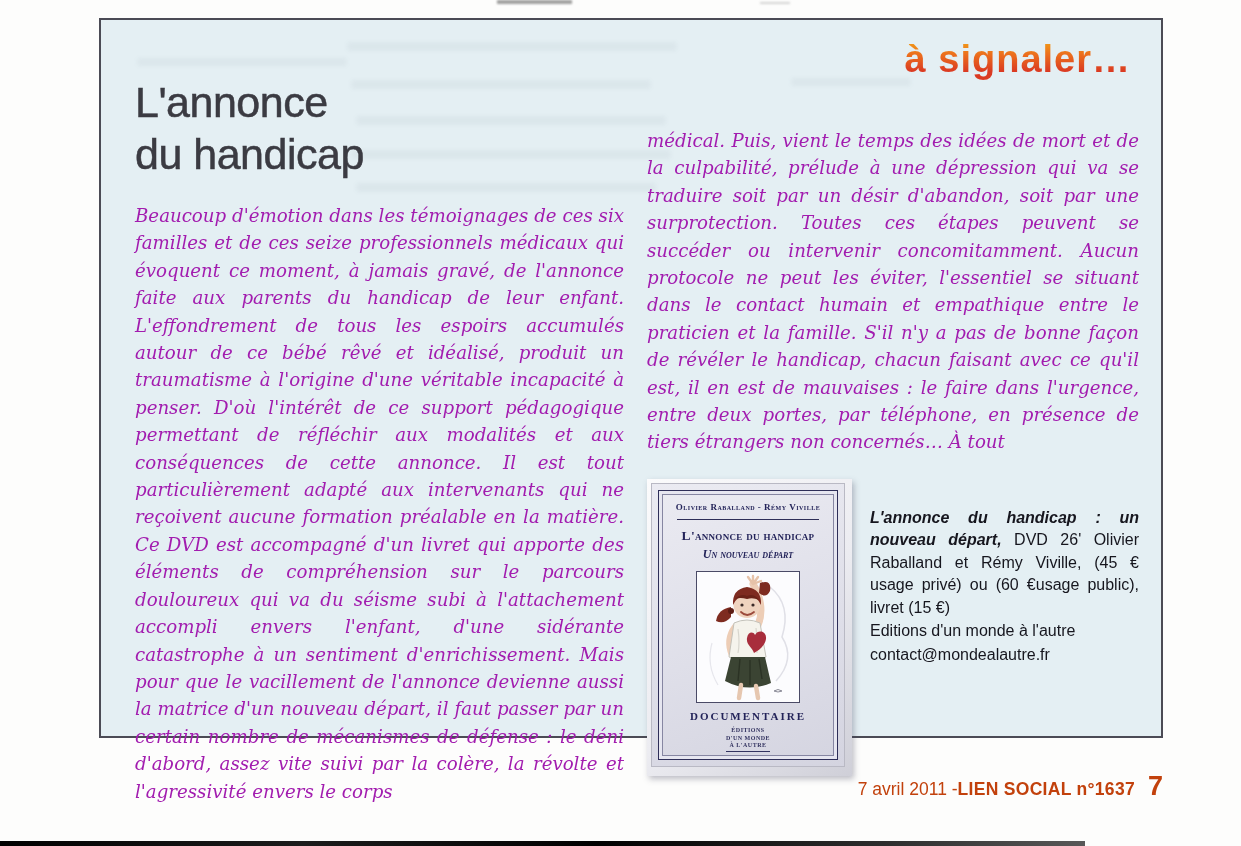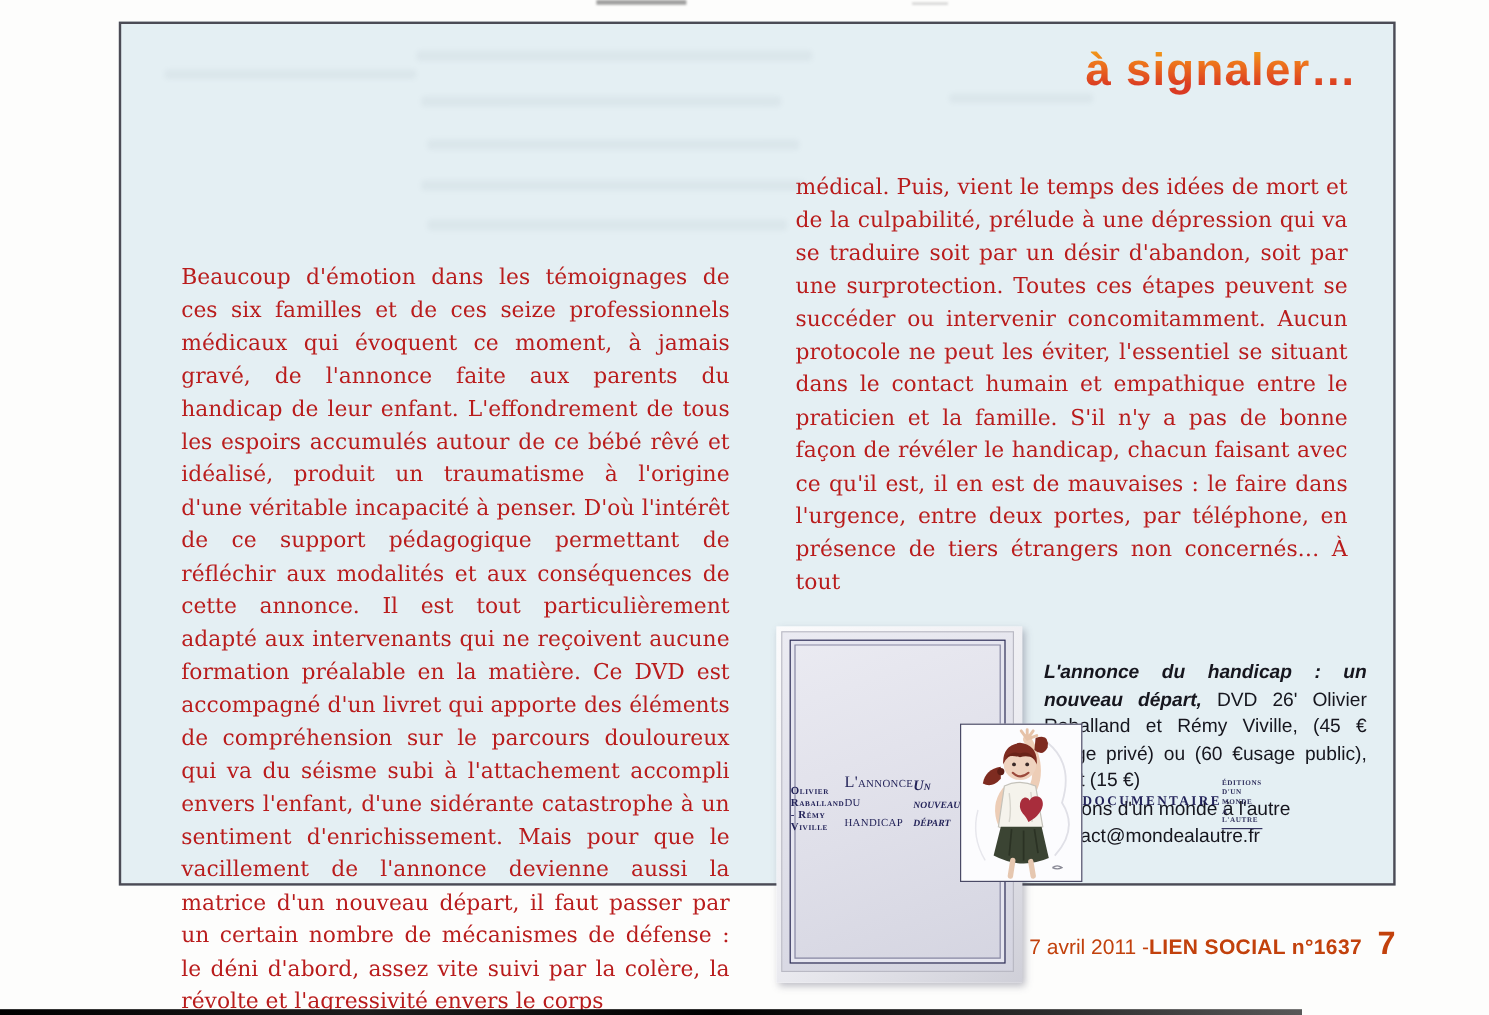--- a/index.html
+++ b/index.html
@@ -39,23 +39,23 @@
   .title{
     position:absolute;left:34px;top:56px;margin:0;
     font-size:43px;line-height:52px;font-weight:400;
     letter-spacing:-.5px;color:#3b3b42;
     -webkit-text-stroke:.5px #3b3b42;
   }
   .title span{display:block;}
 
   
   .body-p{
-    margin:16px;text-align:justify;
+    margin:0;text-align:justify;
     font-family:"DejaVu Serif",serif;
-    font-size:18.2px;line-height:27.4px;color:#b91c1c;
+    font-size:18.2px;line-height:27.4px;color:#a21caf;font-style:italic;
   }
   .col-left{position:absolute;left:34px;top:182px;width:489px;}
   .col-right{position:absolute;left:546px;top:107px;width:492px;}
 
   .media-row{display:flex;margin-top:23px;}
   .beside{flex:1;min-width:0;margin-left:18px;}
 
   
   .dvd-wrap{
     flex:none;width:194px;height:284px;
@@ -65,27 +65,27 @@
   }
   .dvd{
     position:relative;width:100%;height:100%;
     background:linear-gradient(160deg,#ebebf2 0%,#dfdfe9 55%,#d4d4e0 100%);
     border:1px solid #b9b9c4;box-sizing:border-box;
   }
   .dvd-inner{
     position:absolute;inset:6px;
     border:1px solid #2e2e58;
     box-shadow:inset 0 0 0 3px rgba(235,235,244,.95), inset 0 0 0 4px #8686a2;
-    display:flex;flex-direction:row;align-items:center;
+    display:flex;flex-direction:column;align-items:center;
     color:#232359;
     font-family:"Liberation Serif",serif;
   }
   .dvd-authors{margin-top:11px;font-size:9px;font-weight:700;letter-spacing:.5px;font-variant:small-caps;}
   .dvd-rule{width:80%;height:1px;background:#2e2e58;margin:7px 0 8px;}
-  .dvd-title{font-size:13.5px;font-weight:400;letter-spacing:.3px;font-variant:small-caps;}
+  .dvd-title{font-size:13.5px;font-weight:700;letter-spacing:.3px;font-variant:small-caps;}
   .dvd-subtitle{font-size:12px;font-weight:700;font-style:italic;margin-top:3px;font-variant:small-caps;}
   .dvd-illus{
     width:102px;height:130px;margin:9px auto 7px;
     border:1px solid #4a4a66;background:#fcfcfe;
     display:flex;align-items:center;justify-content:center;
   }
   .dvd-genre{font-size:11px;font-weight:700;letter-spacing:2px;text-transform:uppercase;}
   .dvd-logo{
     margin-top:5px;display:flex;flex-direction:column;align-items:center;
     font-size:6px;line-height:1.3;font-weight:700;letter-spacing:.5px;
@@ -130,20 +130,24 @@
   <div class="ghost g1"></div>
   <div class="ghost g2"></div>
   <div class="ghost g3"></div>
   <div class="ghost g4"></div>
   <div class="ghost g5"></div>
   <div class="ghost g6"></div>
   <div class="ghost g7"></div>
 
   <div class="flag">à signaler…</div>
 
+  <h1 class="title">
+    <span>L'annonce</span>
+    <span>du handicap</span>
+  </h1>
 
   <div class="col-left">
     <p class="body-p">Beaucoup d'émotion dans les témoignages de ces six familles et de ces seize professionnels médicaux qui évoquent ce moment, à jamais gravé, de l'annonce faite aux parents du handicap de leur enfant. L'effondrement de tous les espoirs accumulés autour de ce bébé rêvé et idéalisé, produit un traumatisme à l'origine d'une véritable incapacité à penser. D'où l'intérêt de ce support pédagogique permettant de réfléchir aux modalités et aux conséquences de cette annonce. Il est tout particulièrement adapté aux intervenants qui ne reçoivent aucune formation préalable en la matière. Ce DVD est accompagné d'un livret qui apporte des éléments de compréhension sur le parcours douloureux qui va du séisme subi à l'attachement accompli envers l'enfant, d'une sidérante catastrophe à un sentiment d'enrichissement. Mais pour que le vacillement de l'annonce devienne aussi la matrice d'un nouveau départ, il faut passer par un certain nombre de mécanismes de défense : le déni d'abord, assez vite suivi par la colère, la révolte et l'agressivité envers le corps</p>
   </div>
 
   <div class="col-right">
     <p class="body-p">médical. Puis, vient le temps des idées de mort et de la culpabilité, prélude à une dépression qui va se traduire soit par un désir d'abandon, soit par une surprotection. Toutes ces étapes peuvent se succéder ou intervenir concomitamment. Aucun protocole ne peut les éviter, l'essentiel se situant dans le contact humain et empathique entre le praticien et la famille. S'il n'y a pas de bonne façon de révéler le handicap, chacun faisant avec ce qu'il est, il en est de mauvaises : le faire dans l'urgence, entre deux portes, par téléphone, en présence de tiers étrangers non concernés… À tout</p>
 
     <div class="media-row">
 

